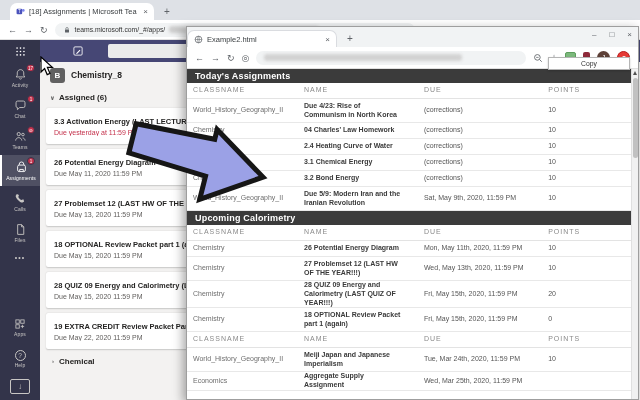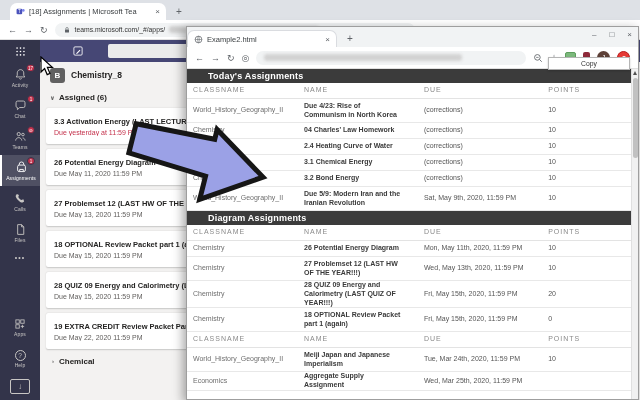--- a/index.html
+++ b/index.html
@@ -4,21 +4,21 @@
 <style>
   * { margin:0; padding:0; box-sizing:border-box; }
   html,body { width:640px; height:400px; overflow:hidden; background:#dee1e6;
     font-family:"Liberation Sans","DejaVu Sans",sans-serif; }
   .screen { position:relative; width:640px; height:400px; overflow:hidden; }
 
   
   .bg-window { position:absolute; inset:0; background:#fff; }
   .tabstrip { height:20px; background:#dee1e6; display:flex; align-items:flex-end; padding-left:10px; }
   .tab { display:flex; align-items:center; gap:4px; background:#fff; border-radius:7px 7px 0 0;
-    height:17px; width:156px; padding:0 6px; font-size:7.5px; color:#3c4043; }
+    height:17px; width:144px; padding:0 6px; font-size:7.5px; color:#3c4043; }
   .tab-title { flex:1; white-space:nowrap; overflow:hidden; }
   .tab-close { color:#5f6368; font-size:8px; }
   .newtab { font-size:10px; color:#5f6368; margin-left:10px; margin-bottom:3px; }
   .toolbar { height:20px; background:#fff; display:flex; align-items:center; gap:7px; padding:0 8px;
     border-bottom:1px solid #e0e0e0; }
   .nav-glyph { font-size:9px; color:#5f6368; }
   .urlbar { flex:0 0 auto; display:flex; align-items:center; gap:4px; height:14px; width:360px;
     background:#f1f3f4; border-radius:7px; padding:0 8px; font-size:6.8px; color:#333; }
   .url-smear { height:7px; width:150px; background:#cdcdcd; border-radius:3px; filter:blur(1.5px); }
 
@@ -85,21 +85,21 @@
   .rec-circle { width:13px; height:13px; border-radius:50%; background:#e53935; border:1px solid #b71c1c;
     display:flex; align-items:center; justify-content:center; }
   .rec-circle::after { content:""; width:4px; height:4px; background:#fff; border-radius:50%; }
   .copy-menu { position:absolute; right:8px; top:30px; width:82px; height:13px; background:#fff;
     border:1px solid #b5b5b5; box-shadow:0 1px 2px rgba(0,0,0,.2); font-size:6.8px; color:#333;
     display:flex; align-items:center; justify-content:center; z-index:5; }
 
   .fg-content { position:absolute; top:42px; left:0; right:0; bottom:0; background:#fff; overflow:hidden; }
   .fg-sections { margin-right:7px; }
   .sec-bar { height:14px; background:#3b3b3b; color:#fff; font-size:9px; font-weight:bold;
-    display:flex; align-items:center; padding-left:21px; letter-spacing:.2px; }
+    display:flex; align-items:center; padding-left:8px; letter-spacing:.2px; }
   .thead { display:flex; height:16px; align-items:center; border-bottom:1px solid #e3e3e3;
     font-size:6.3px; letter-spacing:1px; color:#8a8a8a; }
   .trow { display:flex; align-items:center; border-bottom:1px solid #e8e8e8; min-height:16px; }
   .trow.tall { min-height:24px; }
   .c { padding-left:6px; font-size:7px; line-height:1.25; }
   .c1 { width:25%; color:#6e6e6e; }
   .c2 { width:27%; color:#3a3a3a; font-weight:bold; padding-right:14px; }
   .c3 { width:28%; color:#555; }
   .c4 { width:20%; color:#555; }
   .thead .c { font-weight:normal; color:#8a8a8a; }
@@ -376,21 +376,21 @@
           <div class="c c3">(corrections)</div>
           <div class="c c4">10</div>
         </div>
         <div class="trow tall">
           <div class="c c1">World_History_Geography_II</div>
           <div class="c c2">Due 5/9: Modern Iran and the Iranian Revolution</div>
           <div class="c c3">Sat, May 9th, 2020, 11:59 PM</div>
           <div class="c c4">10</div>
         </div>
 
-        <div class="sec-bar">Diagram Assignments</div>
+        <div class="sec-bar">Upcoming Calorimetry</div>
         <div class="thead">
           <div class="c c1">CLASSNAME</div>
           <div class="c c2">NAME</div>
           <div class="c c3">DUE</div>
           <div class="c c4">POINTS</div>
         </div>
         <div class="trow">
           <div class="c c1">Chemistry</div>
           <div class="c c2">26 Potential Energy Diagram</div>
           <div class="c c3">Mon, May 11th, 2020, 11:59 PM</div>

